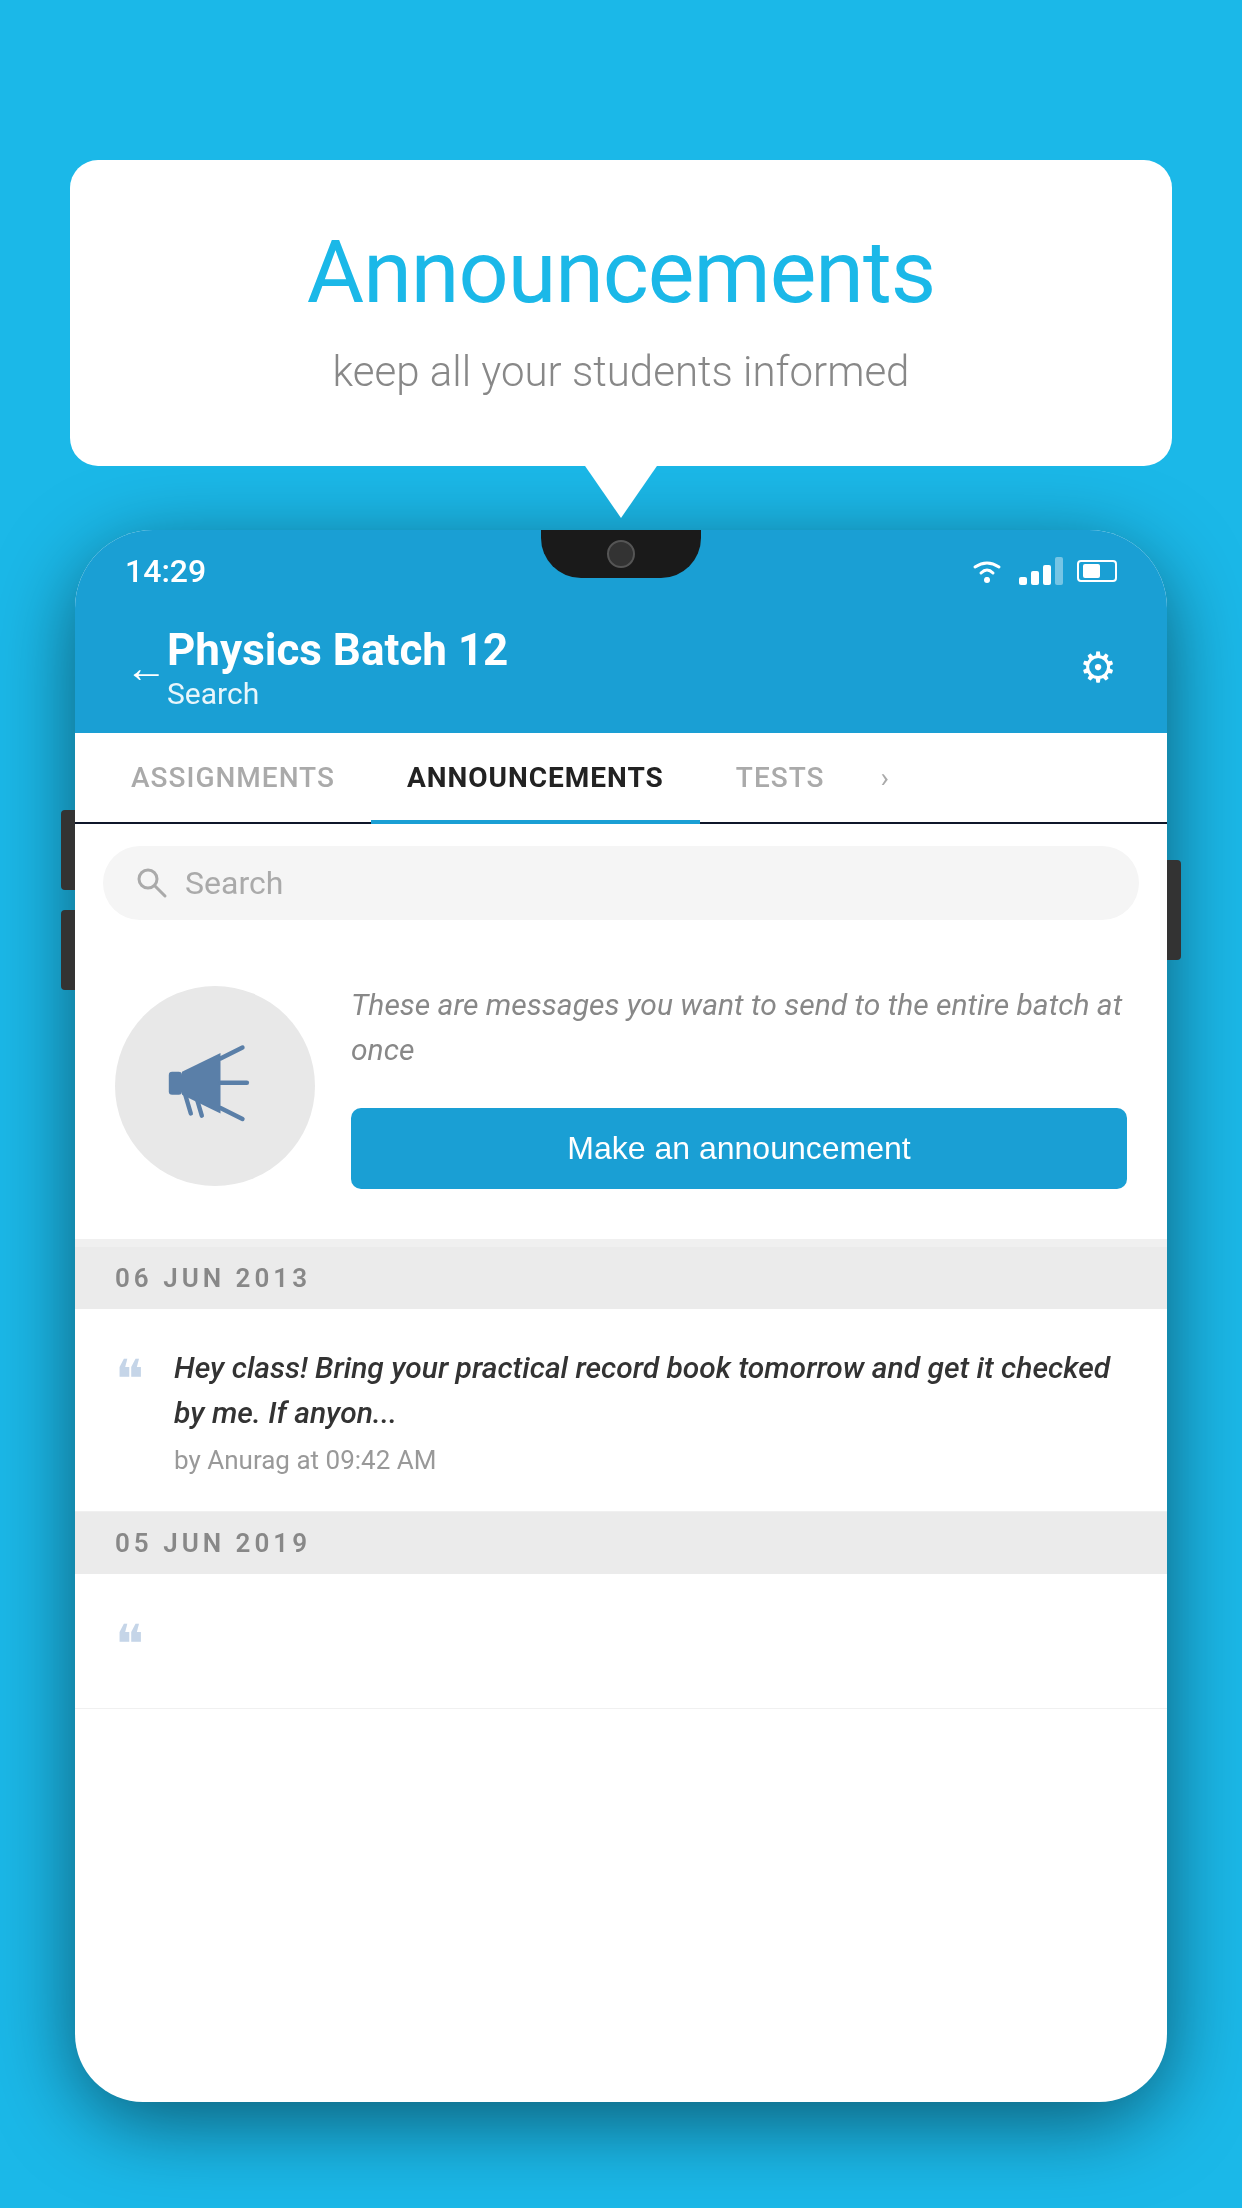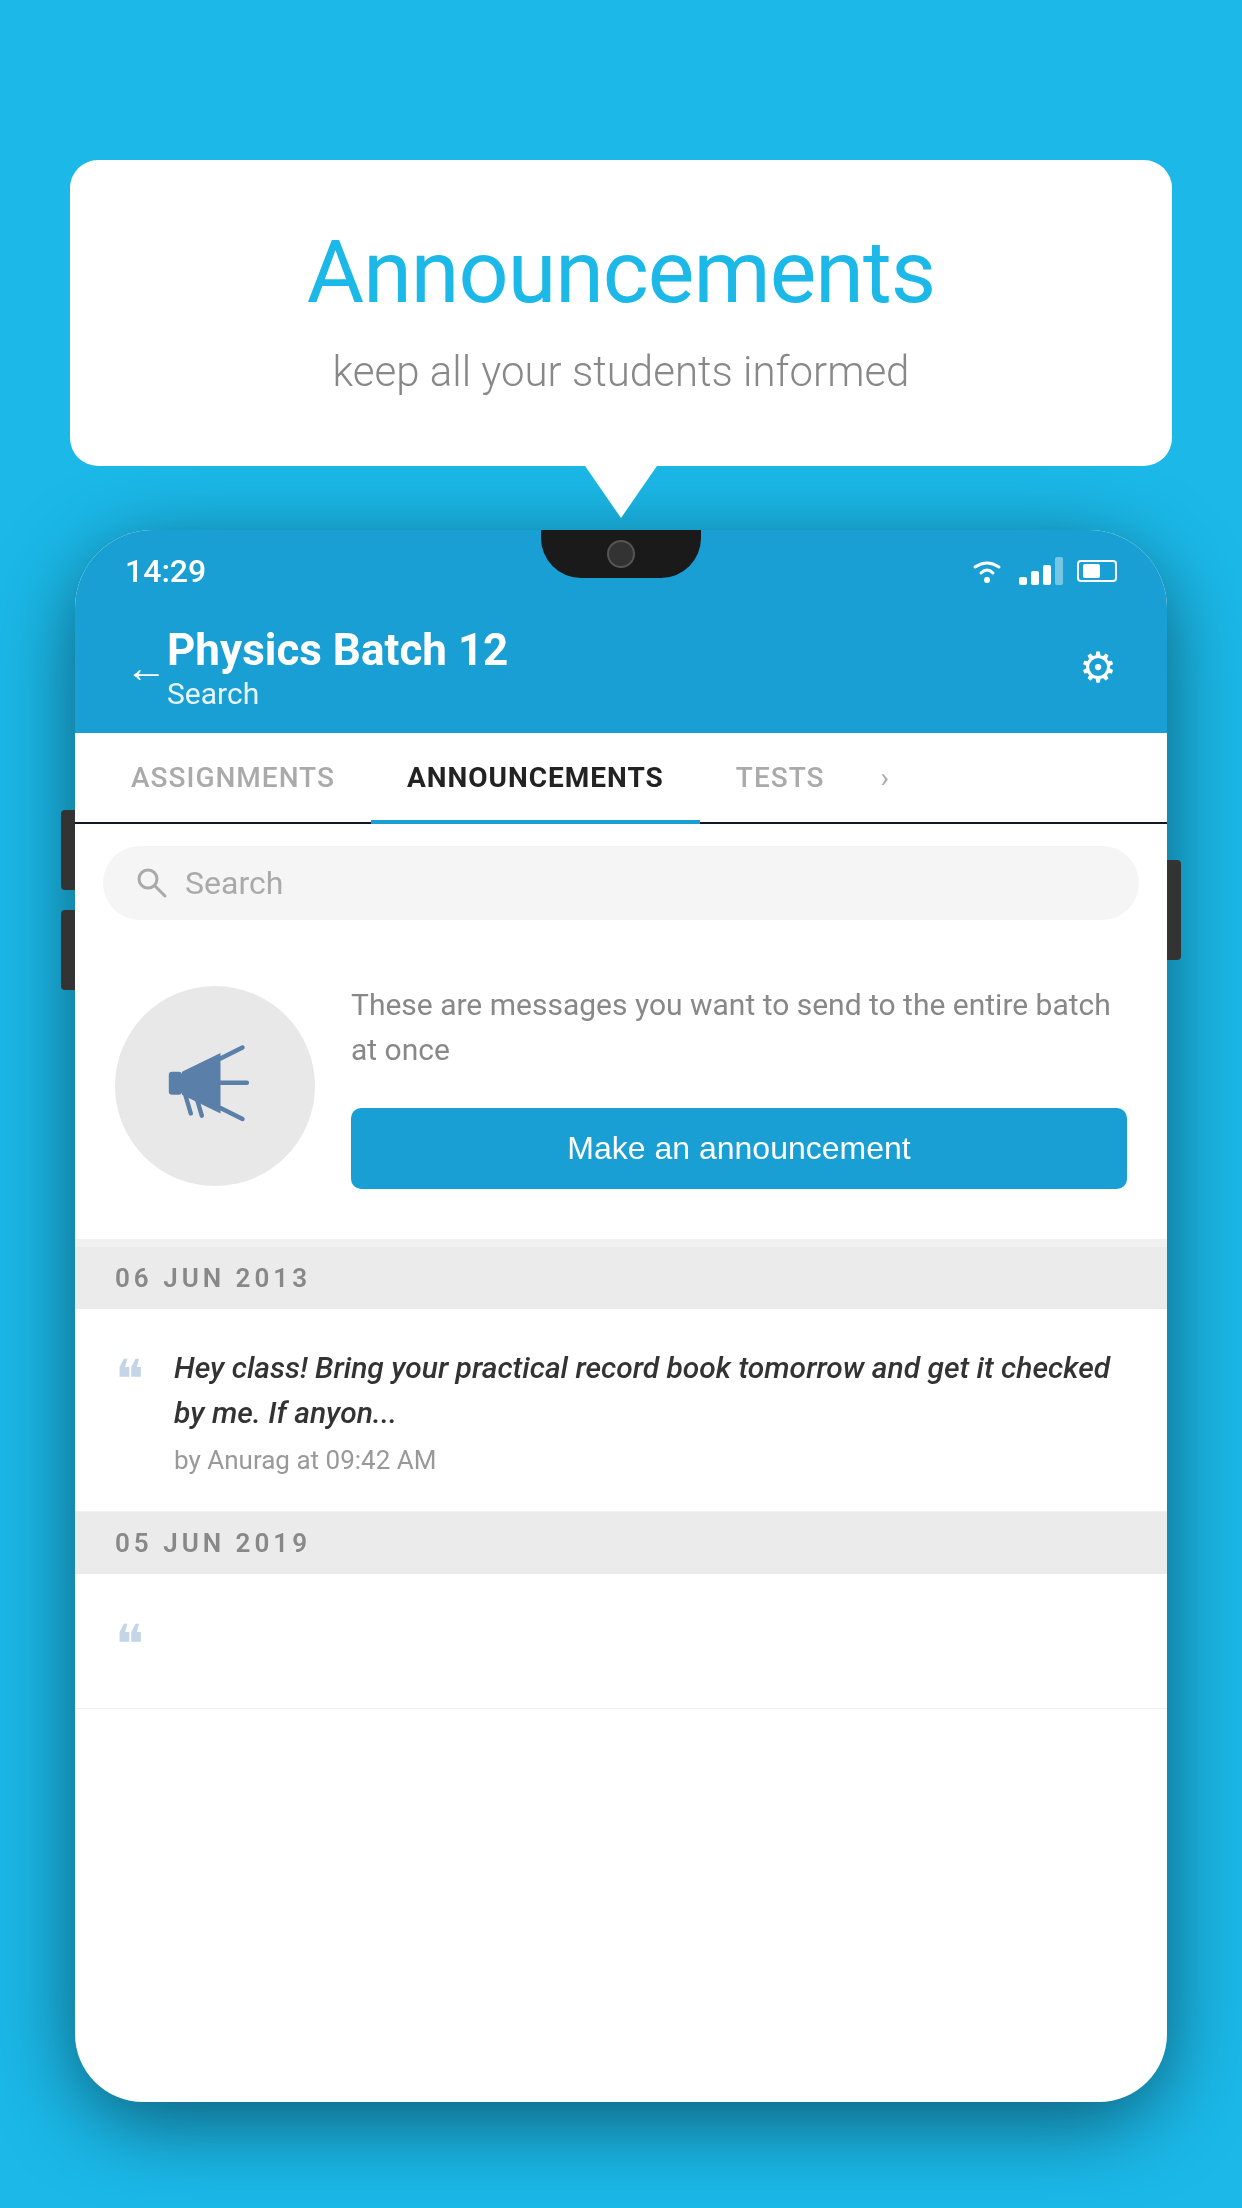--- a/index.html
+++ b/index.html
@@ -285,20 +285,21 @@
 
     .promo-right {
       flex: 1;
     }
 
     .promo-text {
       font-size: 30px;
       color: #888;
       line-height: 1.5;
       margin-bottom: 36px;
+      font-style: italic;
     }
 
     .make-announcement-btn {
       background: #1a9fd4;
       color: white;
       border: none;
       border-radius: 10px;
       padding: 22px 36px;
       font-size: 32px;
       font-weight: 500;

